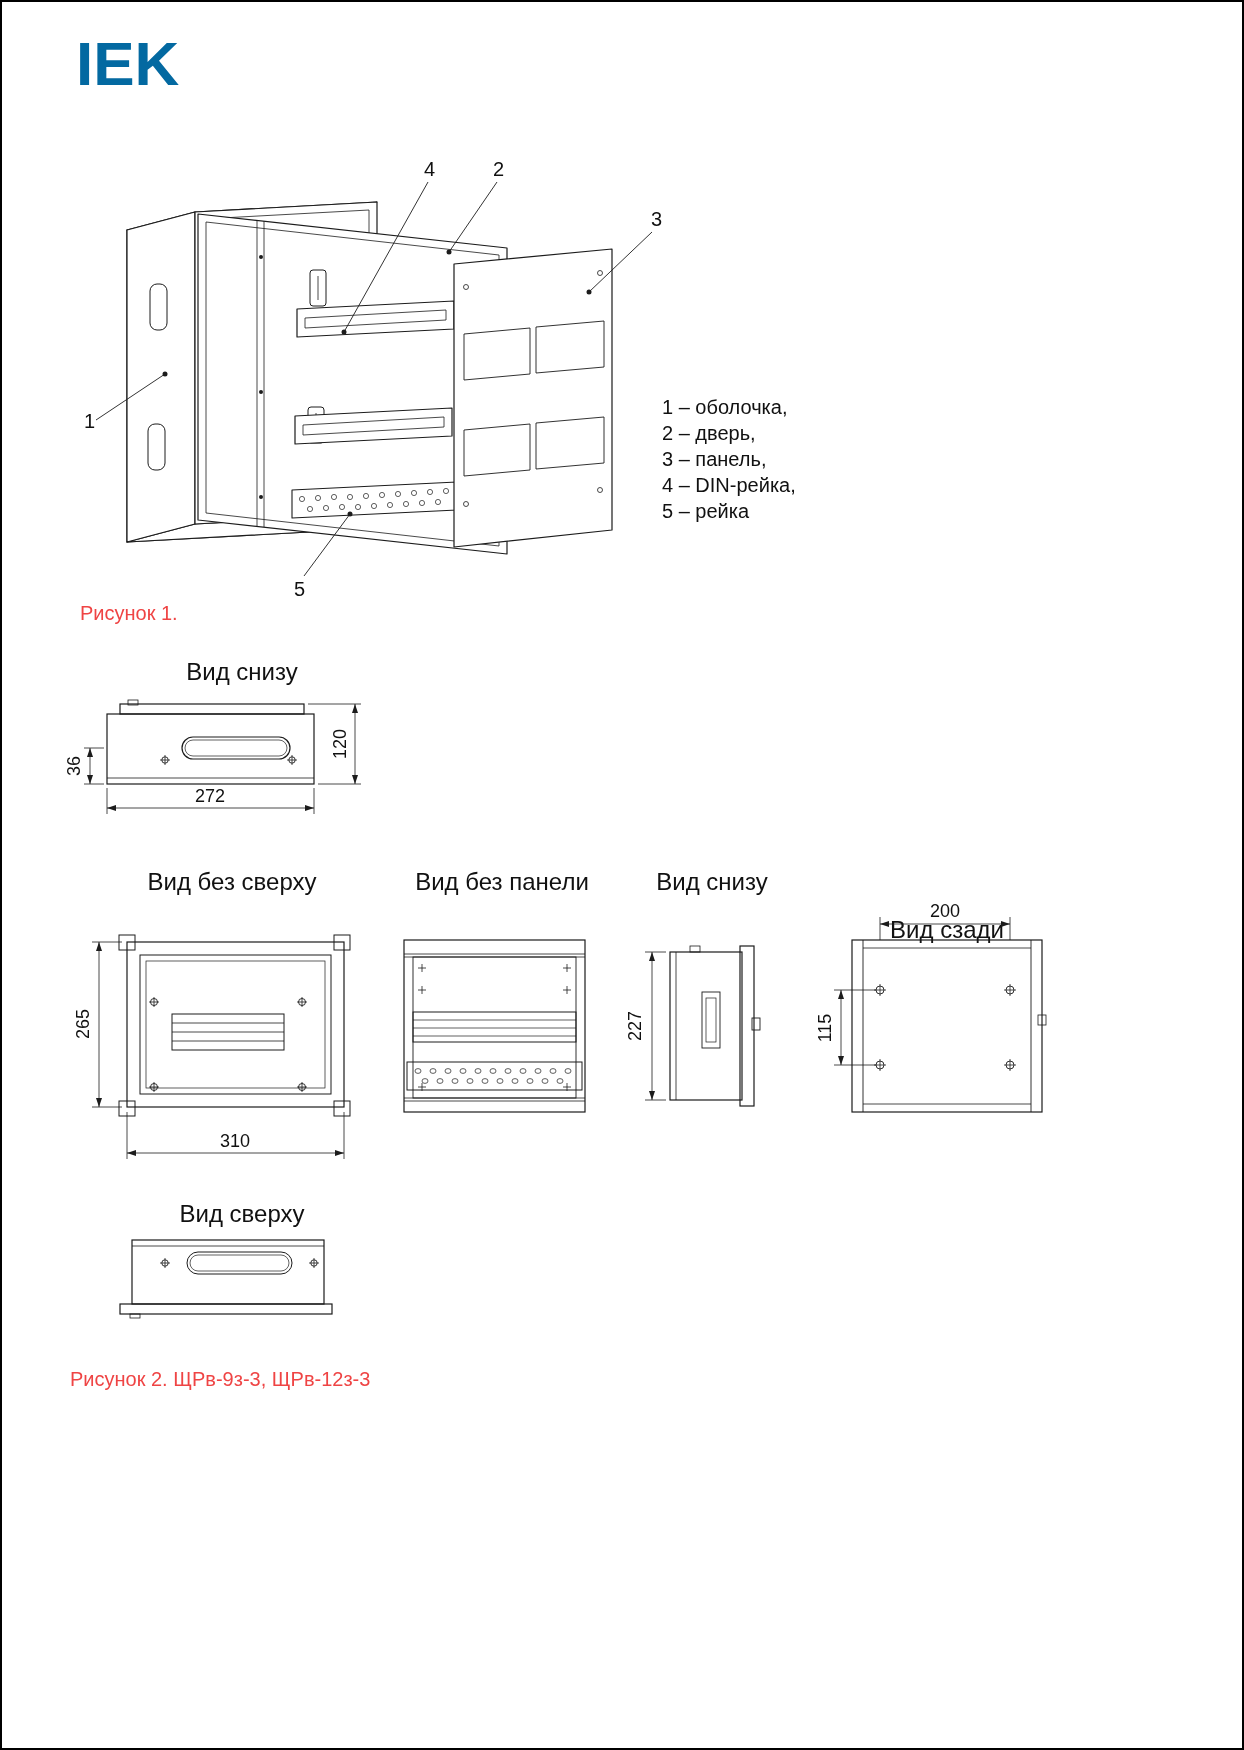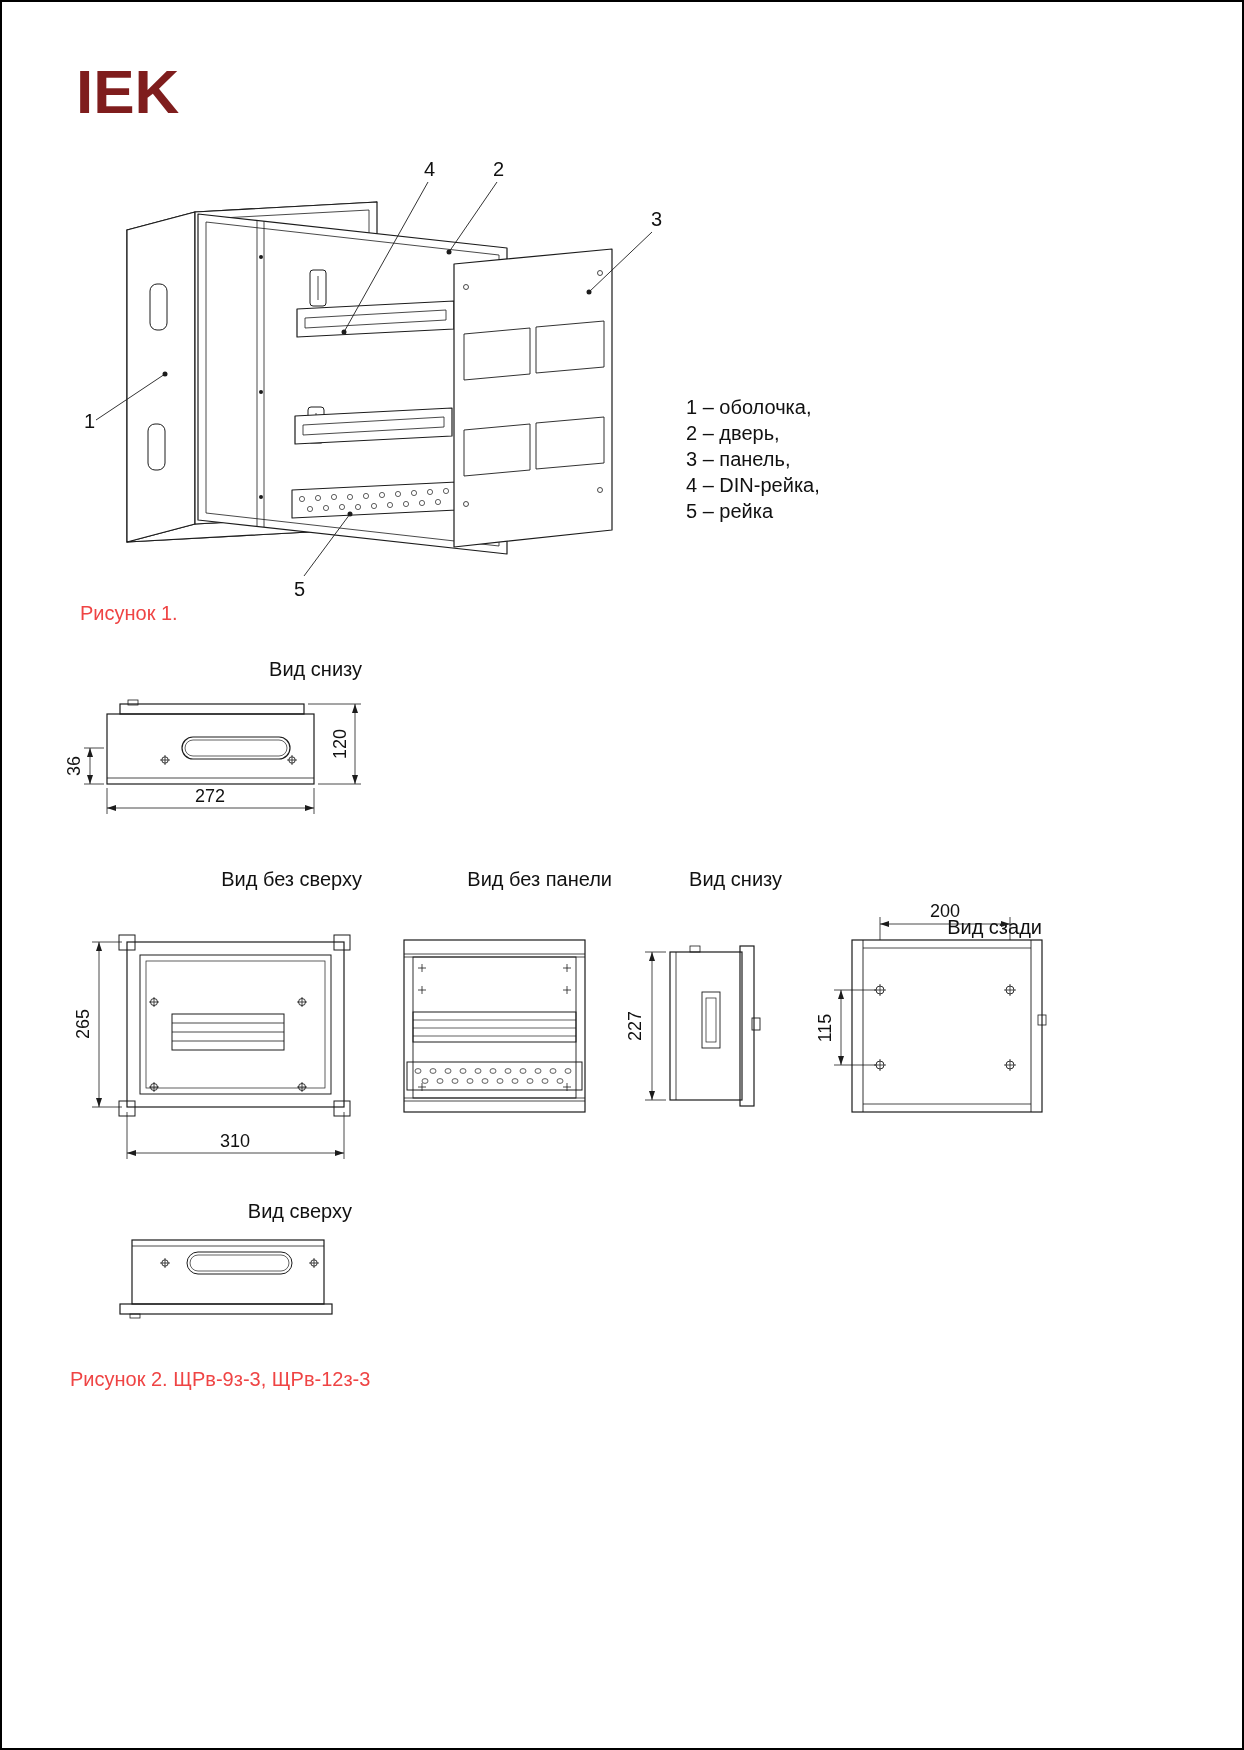--- a/index.html
+++ b/index.html
@@ -3,26 +3,26 @@
 <meta charset="utf-8">
 <style>
   * { margin:0; padding:0; box-sizing:border-box; }
   html,body { background:#fff; }
   .page {
     position:relative; width:1244px; height:1750px;
     background:#fff; border:2px solid #000; overflow:hidden;
     font-family:"Liberation Sans", sans-serif; color:#111;
   }
   .logo {
-    position:absolute; left:74px; top:54px;
-    font-size:62px; font-weight:bold; letter-spacing:0px; color:#7f1d1d;
+    position:absolute; left:74px; top:26px;
+    font-size:62px; font-weight:bold; letter-spacing:0px; color:#0369a1;
   }
-  .view-title { position:absolute; font-size:20px; text-align:right; color:#111; }
+  .view-title { position:absolute; font-size:24px; text-align:center; color:#111; }
   .caption { position:absolute; font-size:20px; color:#ef4444; }
-  .legend { position:absolute; left:660px; top:392px;margin-left:24px; }
+  .legend { position:absolute; left:660px; top:392px; }
   .legend div { font-size:20px; line-height:26px; color:#111; }
   svg { position:absolute; overflow:visible; }
   svg text { font-family:"Liberation Sans", sans-serif; fill:#111; }
   .dim { font-size:18px; }
   .callout { font-size:20px; }
 </style>
 </head>
 <body>
 
 <div class="page">

